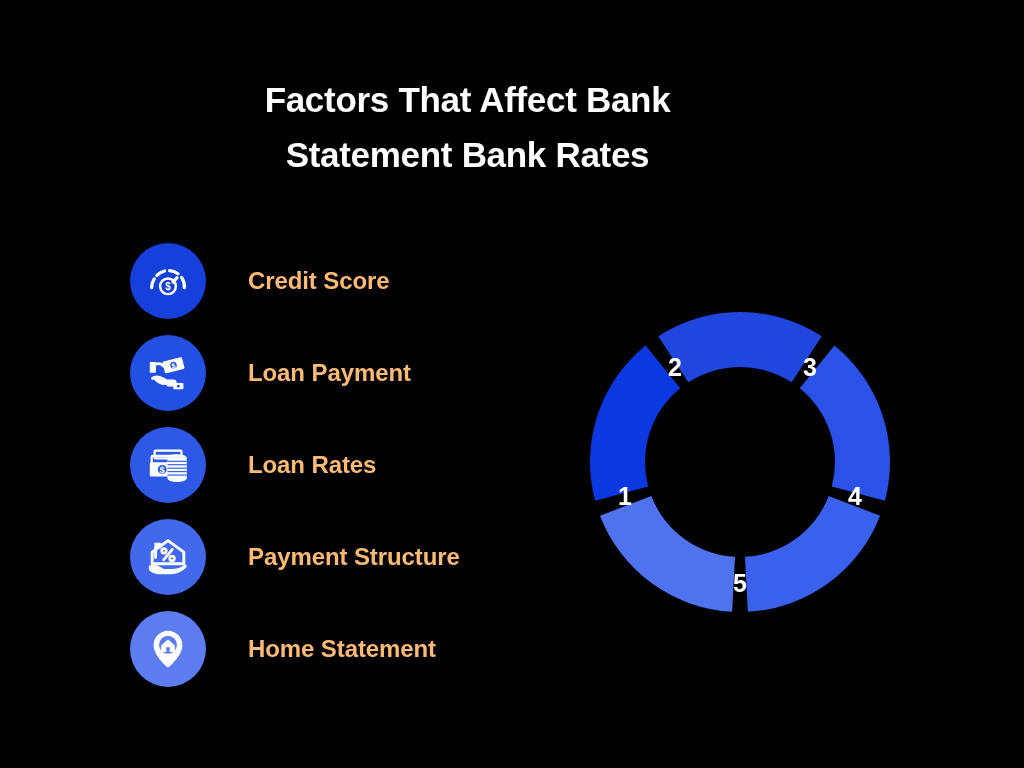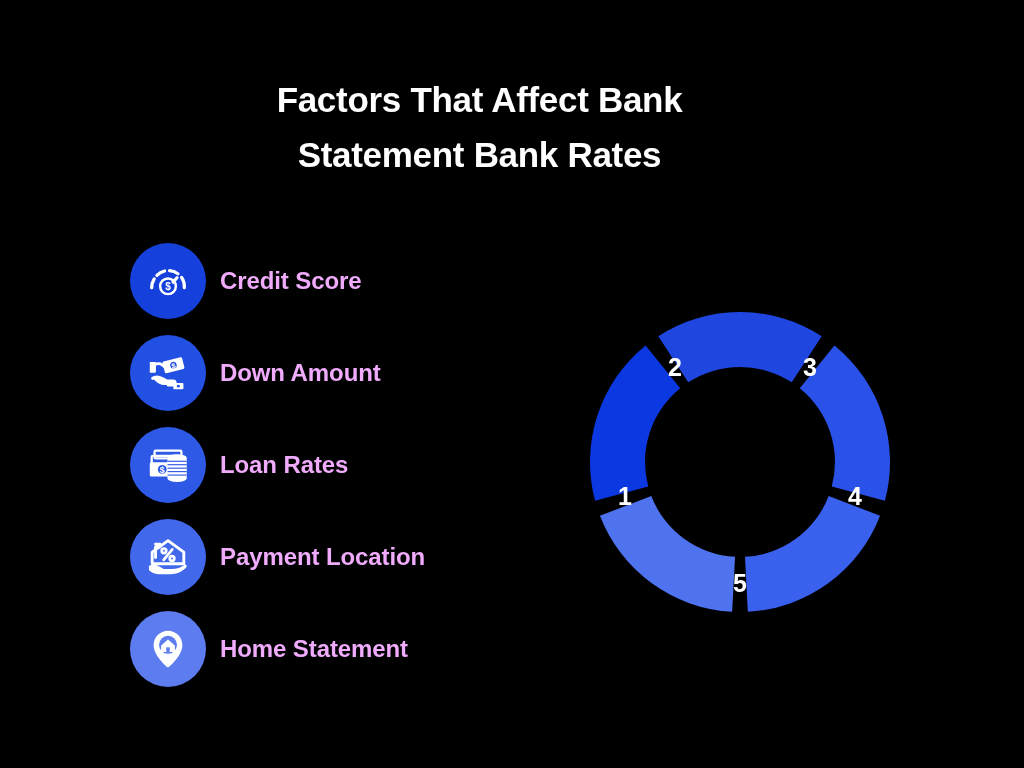--- a/index.html
+++ b/index.html
@@ -17,21 +17,21 @@
   #infographic {
     position: relative;
     width: 1024px;
     height: 768px;
     background: #000000;
   }
 
   
   .title-block {
     position: absolute;
-    left: 12px;
+    left: 0;
     top: 72px;
     width: 935px;
     text-align: center;
     color: #ffffff;
     font-size: 35px;
     font-weight: bold;
     letter-spacing: -0.3px;
     line-height: 55px;
   }
   .title-line {
@@ -61,22 +61,22 @@
     align-items: center;
     justify-content: center;
     box-sizing: border-box;
   }
   .factor-icon svg {
     display: block;
     width: 46px;
     height: 46px;
   }
   .factor-label {
-    margin-left: 14px;
-    color: #f0abfc;
+    margin-left: 42px;
+    color: #fdba74;
     font-size: 24px;
     font-weight: bold;
     letter-spacing: -0.1px;
     white-space: nowrap;
   }
 
   
   .donut-wrap {
     position: absolute;
     left: 590px;
@@ -141,21 +141,21 @@
             <text x="30" y="19.1" text-anchor="middle" font-family="Liberation Sans, sans-serif" font-size="7.5" font-weight="bold" fill="#ffffff">$</text>
           </g>
 
           <path d="M8 29.5 c3.6 -2.6 7.4 -1.2 10.6 0.6 l4.4 2.4 h6.4 a2 2 0 0 1 0 4 h-5.2" fill="none" stroke="#ffffff" stroke-width="3.2" stroke-linecap="round" stroke-linejoin="round"></path>
           <path d="M7.6 29.2 c4 -2.8 8.4 -1.4 11.8 0.6 l4.2 2.4 h7 a2.2 2.2 0 0 1 0 4.4 H20
                    c-3.2 0 -6 -1.4 -8.2 -3.4 z" fill="#ffffff"></path>
           <rect x="29.5" y="34.4" width="10.6" height="6.6" rx="1" fill="#ffffff"></rect>
           <circle cx="34.8" cy="37.7" r="1.5" fill="#2250E2"></circle>
         </svg>
       </div>
-      <div class="factor-label">Down Amount</div>
+      <div class="factor-label">Loan Payment</div>
     </div>
 
     <div class="factor-row">
       <div class="factor-icon" style="background:#2D59E6">
         <svg viewBox="0 0 48 48" xmlns="http://www.w3.org/2000/svg" aria-hidden="true">
 
           <rect x="10" y="9" width="28" height="8" rx="1.2" fill="none" stroke="#ffffff" stroke-width="2.4"></rect>
           <rect x="7" y="14.5" width="28" height="8.5" rx="1.2" fill="none" stroke="#ffffff" stroke-width="2.4"></rect>
 
           <rect x="5" y="21" width="26" height="15" rx="1.6" fill="#ffffff"></rect>
@@ -199,21 +199,21 @@
           <g stroke="#ffffff" stroke-width="2.8" fill="none">
             <line x1="19.5" y1="27" x2="28.5" y2="16" stroke-linecap="round"></line>
             <circle cx="19.8" cy="17.5" r="2.4"></circle>
             <circle cx="28.2" cy="25.5" r="2.4"></circle>
           </g>
 
           <path d="M4 33.5 c3.6 -3 7.6 -1.6 11 0.4 l4.6 2.6 h8.2 c5.6 0 9.6 -1.6 13.2 -4.2
                    1.6 -1.2 3.6 1 2 2.6 -4.4 4.4 -10 7 -16.4 7 H15 c-4 0 -7.8 -1.6 -10.8 -4.2 z" fill="#ffffff"></path>
         </svg>
       </div>
-      <div class="factor-label">Payment Location</div>
+      <div class="factor-label">Payment Structure</div>
     </div>
 
     <div class="factor-row">
       <div class="factor-icon" style="background:#5C7CF0">
         <svg viewBox="0 0 48 48" xmlns="http://www.w3.org/2000/svg" aria-hidden="true">
           <path d="M24 5 C15.7 5 9 11.7 9 20 c0 10.6 13.1 21.9 14.1 22.7 a1.4 1.4 0 0 0 1.8 0
                    C25.9 41.9 39 30.6 39 20 39 11.7 32.3 5 24 5 Z" fill="#ffffff"></path>
           <circle cx="24" cy="19.6" r="9.4" fill="#5C7CF0"></circle>
           <path d="M16.8 20.4 L24 14.2 L31.2 20.4 V27 H16.8 Z" fill="#ffffff"></path>
           <rect x="22.2" y="22.2" width="3.6" height="4.8" fill="#5C7CF0"></rect>

